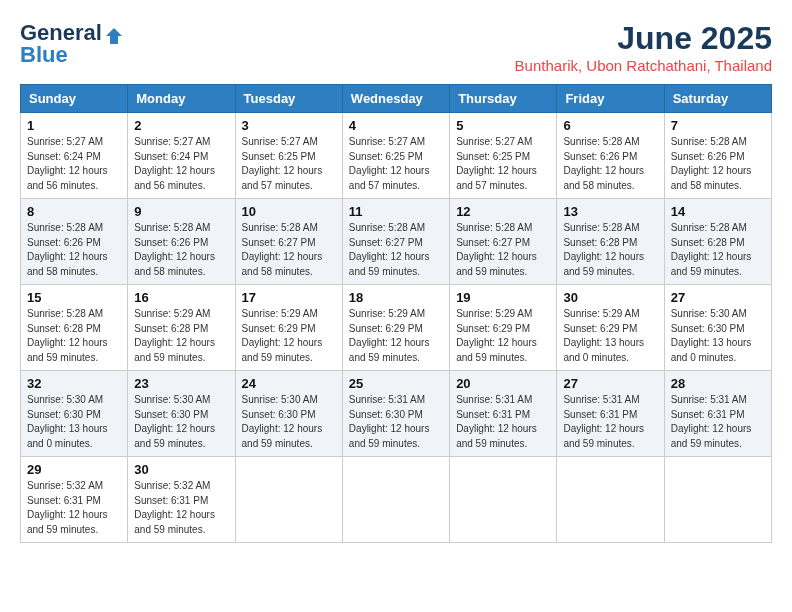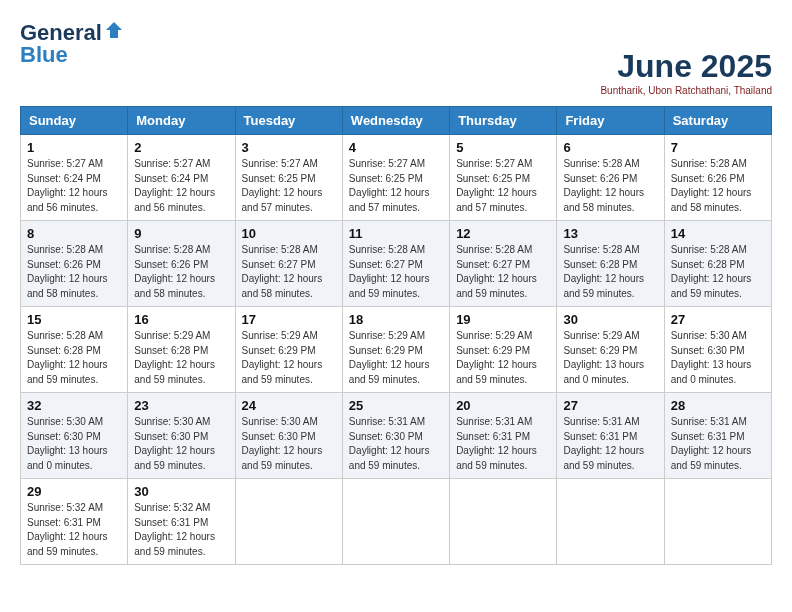--- a/index.html
+++ b/index.html
@@ -16,30 +16,29 @@
       align-items: flex-start;
       margin-bottom: 10px;
     }
     .logo {
       display: flex;
       flex-direction: column;
       align-items: flex-start;
     }
     .title-area {
       text-align: right;
-      margin-top: 28px;
     }
     .month-title {
       font-size: 32px;
       font-weight: bold;
       color: #1a3a5c;
     }
     .location-title {
-      font-size: 10px;
-      color: #7f1d1d;
+      font-size: 15px;
+      color: #ef4444;
     }
     .calendar {
       width: 100%;
       border-collapse: collapse;
       border: 1px solid #ccc;
       padding-left: 40px;
     }
     .calendar th {
       background-color: #2e7fc1;
       color: #fff;
@@ -76,21 +75,21 @@
     }
     .empty-cell {
       background: #fff !important;
     }
   </style>
 </head>
 <body>
 
 <div class="header">
   <div class="logo">
-    <div style="display:flex;align-items:flex-start;gap:2px;">
+    <div style="display:flex;align-items:flex-end;gap:2px;">
       <span style="font-size:22px;font-weight:bold;color:#1a3a5c;">General</span>
       <svg width="20" height="20" viewBox="0 0 20 20">
         <polygon points="10,2 18,10 14,10 14,18 6,18 6,10 2,10" fill="#2e7fc1"></polygon>
       </svg>
     </div>
     <span style="font-size:22px;font-weight:bold;color:#2e7fc1;margin-top:-4px;">Blue</span>
   </div>
   <div class="title-area">
     <div class="month-title">June 2025</div>
     <div class="location-title">Buntharik, Ubon Ratchathani, Thailand</div>

